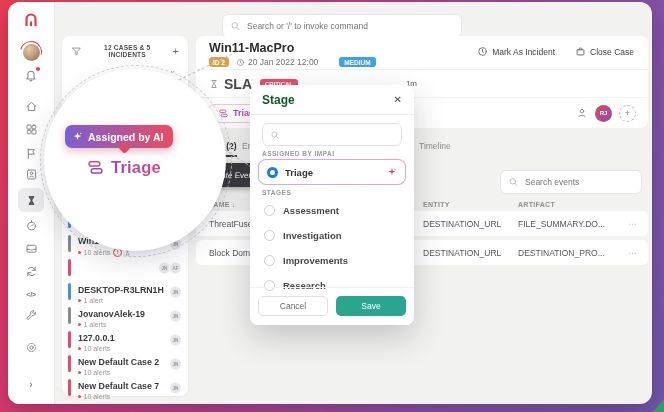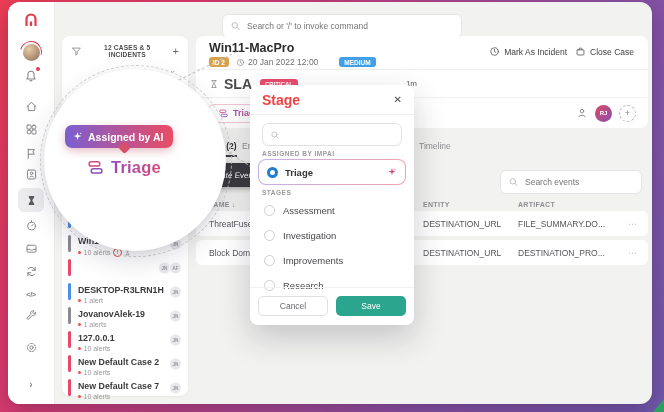--- a/index.html
+++ b/index.html
@@ -51,21 +51,21 @@
   .av{width:11px;height:11px;border-radius:50%;background:#e8e8ea;color:#97979b;font-size:4.5px;font-weight:700;
       display:flex;align-items:center;justify-content:center;border:1px solid #fff;margin-left:-2px}
 
   
   .header-card{position:absolute;left:188px;top:34px;width:452px;height:92px;background:#fff;border-radius:8px}
   .htitle{position:absolute;left:13px;top:5px;font-size:12.5px;font-weight:700;color:#2c2c2e}
   .hbadges{position:absolute;left:13px;top:21px;display:flex;align-items:center;gap:7px}
   .bid{background:#d8a14e;color:#fff;font-size:6.5px;font-weight:700;padding:1.5px 4px;border-radius:3px}
   .hdate{font-size:8.5px;color:#6f6f73;display:flex;gap:3px;align-items:center}
   .bmed{background:#41a0e8;color:#fff;font-size:6.5px;font-weight:700;padding:1.5px 5px;border-radius:3px;margin-left:14px}
-  .hactions{position:absolute;right:14px;top:10px;display:flex;gap:8px;align-items:center}
+  .hactions{position:absolute;right:14px;top:10px;display:flex;gap:20px;align-items:center}
   .haction{display:flex;gap:4px;align-items:center;font-size:8.5px;color:#3f3f42}
   .hrow2{position:absolute;top:33px;height:28px;left:0;right:0;border-top:1px solid #f0f0f0;display:flex;align-items:center;padding:0 13px;gap:5px;box-sizing:border-box}
   .sla{font-size:14px;font-weight:700;color:#4a4a4c}
   .bcrit{background:#ea4c6d;color:#fff;font-size:6px;font-weight:700;padding:1.5px 5px;border-radius:3px;margin-left:3px}
   .spacer{flex:1}
   .sla-time{font-size:8px;color:#5a5a5e;margin-right:218px}
   .hrow3{position:absolute;top:61px;height:31px;left:0;right:0;border-top:1px solid #f0f0f0;display:flex;align-items:center;padding:0 12px;box-sizing:border-box}
   .stage-chip{display:flex;align-items:center;gap:4px;border:1px solid #f0c9d2;border-radius:6px;padding:3px 9px;background:#fff}
   .grad-text{background:linear-gradient(90deg,#9b4bb8,#d6497a);-webkit-background-clip:text;background-clip:text;color:transparent;font-weight:700}
   .stage-chip .grad-text{font-size:9px}
@@ -98,31 +98,31 @@
     border-radius:7px;background:linear-gradient(90deg,#7a5fd0,#ea4c64);color:#fff;font-size:10.5px;font-weight:700;
     box-shadow:0 3px 8px rgba(180,60,90,.35)}
   .ai-pointer{position:absolute;left:76px;top:74px;width:9px;height:9px;background:#d74f6b;transform:rotate(45deg);border-radius:2px}
   .triage-big{position:absolute;left:0;right:0;top:89px;display:flex;align-items:center;justify-content:center;gap:7px;padding-right:22px}
   .triage-big .grad-text{font-size:16.5px;letter-spacing:.2px}
 
   
   .modal{position:absolute;left:242px;top:83px;width:164px;height:240px;background:#fff;border-radius:8px;z-index:8;
     box-shadow:0 12px 32px rgba(30,30,50,.22)}
   .mhead{height:30px;border-bottom:1px solid #efefef;display:flex;align-items:center;padding:0 12px;box-sizing:border-box}
-  .mtitle{font-size:14px;font-weight:700;color:#ef4444;flex:1}
+  .mtitle{font-size:12px;font-weight:700;color:#14532d;flex:1}
   .mclose{color:#4a4a4e;font-size:10px}
   .msearch{margin:8px 12px 4px;height:21px;position:relative;border:1px solid #e2e2e4;border-radius:6px;background:#fff}
   .mlabel{margin:3px 12px 2px;font-size:6.5px;font-weight:700;color:#98989c;letter-spacing:.5px}
   .msel-wrap{margin:2px 8px 4px;padding:1px;border-radius:8px;background:linear-gradient(90deg,#c3b2ea,#f2a2ad)}
   .msel{background:#fff;border-radius:7px;height:24px;display:flex;align-items:center;padding:0 8px;gap:7px}
   .radio-on{width:11px;height:11px;border-radius:50%;border:3.5px solid #1f7cd4;box-sizing:border-box;background:#fff}
   .msel-label{font-size:9.5px;font-weight:700;color:#333;flex:1}
   .mopt{height:25px;display:flex;align-items:center;gap:8px;padding:0 14px}
   .radio-off{width:11px;height:11px;border-radius:50%;border:1px solid #cfcfd3;box-sizing:border-box;background:#fff}
-  .mopt-label{font-size:9.5px;font-weight:400;color:#48484c}
+  .mopt-label{font-size:9.5px;font-weight:700;color:#48484c}
   .mactions{position:absolute;left:0;right:0;bottom:9px;display:flex;justify-content:center;gap:8px;padding-top:8px;border-top:1px solid #f2f2f2}
   .btn{width:70px;height:20px;border-radius:5px;font-size:8.5px;display:flex;align-items:center;justify-content:center;box-sizing:border-box}
   .btn-cancel{border:1px solid #e0e0e2;background:#fff;color:#6a6a6e}
   .btn-save{background:#2ba58e;color:#fff}
 </style>
 </head>
 <body>
 
 <div class="app">
 

